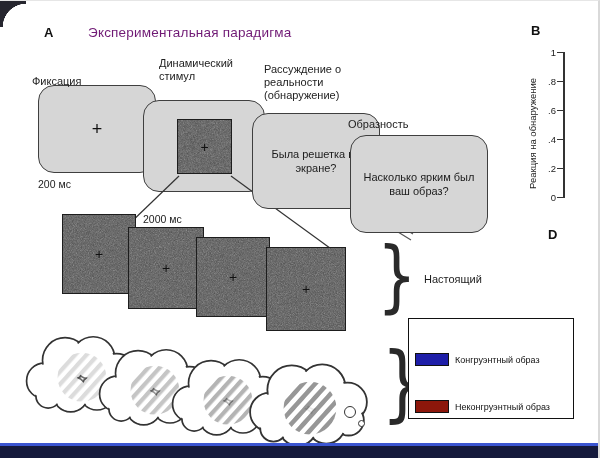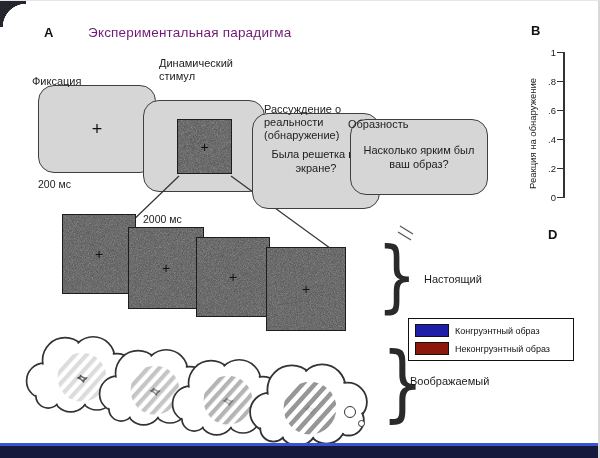--- a/index.html
+++ b/index.html
@@ -16,21 +16,21 @@
   .cross{position:absolute;inset:0;display:flex;align-items:center;justify-content:center;
          font-size:18px;color:#111;pointer-events:none;}
   .noise-wrap{position:absolute;border:1px solid #1d1d1d;box-sizing:border-box;background:#4e4e4e;}
   .noise-wrap svg{display:block;width:100%;height:100%;}
   .noise-wrap .cross{font-size:14px;}
   .brace{position:absolute;font-family:"DejaVu Sans",sans-serif;color:#2a2a2a;line-height:1;
          transform:scaleX(.8);transform-origin:center;z-index:6;}
   .group-label{position:absolute;font-size:11px;color:#1c1c1c;z-index:6;}
   .legend{position:absolute;left:408px;top:317px;width:166px;background:#fff;border:1.6px solid #111;
           box-sizing:border-box;padding:5px 6px;display:flex;flex-direction:column;gap:5px;z-index:12;}
-  .legend-row{display:flex;align-items:center;gap:6px;}
+  .legend-row{display:flex;align-items:center;gap:6px;margin-top:29px;}
   .legend-swatch{width:34px;height:13px;border:1px solid #111;box-sizing:border-box;flex:0 0 auto;}
   .legend-label{font-size:9px;color:#111;white-space:nowrap;}
   .ticklabel{position:absolute;font-size:9.5px;color:#222;width:18px;text-align:right;left:538px;}
   .tickmark{position:absolute;width:6px;height:1.3px;background:#333;left:557px;}
   .baxis-line{position:absolute;left:563px;top:51px;width:1.5px;height:146px;background:#333;}
   .baxis-label{position:absolute;left:527px;top:188px;font-size:9.5px;color:#222;white-space:nowrap;
                transform:rotate(-90deg);transform-origin:left top;}
   .overlay{position:absolute;left:0;top:0;width:600px;height:458px;pointer-events:none;z-index:4;}
   .cloud{position:absolute;}
   .cloud svg{display:block;width:100%;height:100%;overflow:visible;}
@@ -81,27 +81,27 @@
     <span class="cross">+</span>
   </div>
   <div class="duration" style="left:143px;top:212px;width:122px;">2000 мс</div>
 
   <svg class="overlay">
     <line x1="179" y1="175" x2="126" y2="226" stroke="#333" stroke-width="1.2"></line>
     <line x1="231" y1="175" x2="334" y2="250" stroke="#333" stroke-width="1.2"></line>
     <path d="M400,225 l13,8 M398,231 l13,8" stroke="#555" stroke-width="1.2" fill="none"></path>
   </svg>
 
-  <div class="stage-label" style="left:264px;top:62px;width:104px;margin-top:40px;">Рассуждение о реальности (обнаружение)</div>
+  <div class="stage-label" style="left:264px;top:62px;width:104px;">Рассуждение о реальности (обнаружение)</div>
   <div class="stage-box" style="left:252px;top:112px;width:128px;height:96px;z-index:5;">
     <div class="question">Была решетка на экране?</div>
   </div>
 
   <div class="stage-label" style="left:348px;top:117px;width:140px;">Образность</div>
-  <div class="stage-box" style="left:350px;top:118px;width:138px;height:76px;z-index:6;">
+  <div class="stage-box" style="left:350px;top:134px;width:138px;height:98px;z-index:6;">
     <div class="question">Насколько ярким был ваш образ?</div>
   </div>
 
   <div class="baxis-line"></div>
   <span class="ticklabel" style="top:46px;">1</span>
   <span class="ticklabel" style="top:75px;">.8</span>
   <span class="ticklabel" style="top:104px;">.6</span>
   <span class="ticklabel" style="top:133px;">.4</span>
   <span class="ticklabel" style="top:162px;">.2</span>
   <span class="ticklabel" style="top:191px;">0</span>

